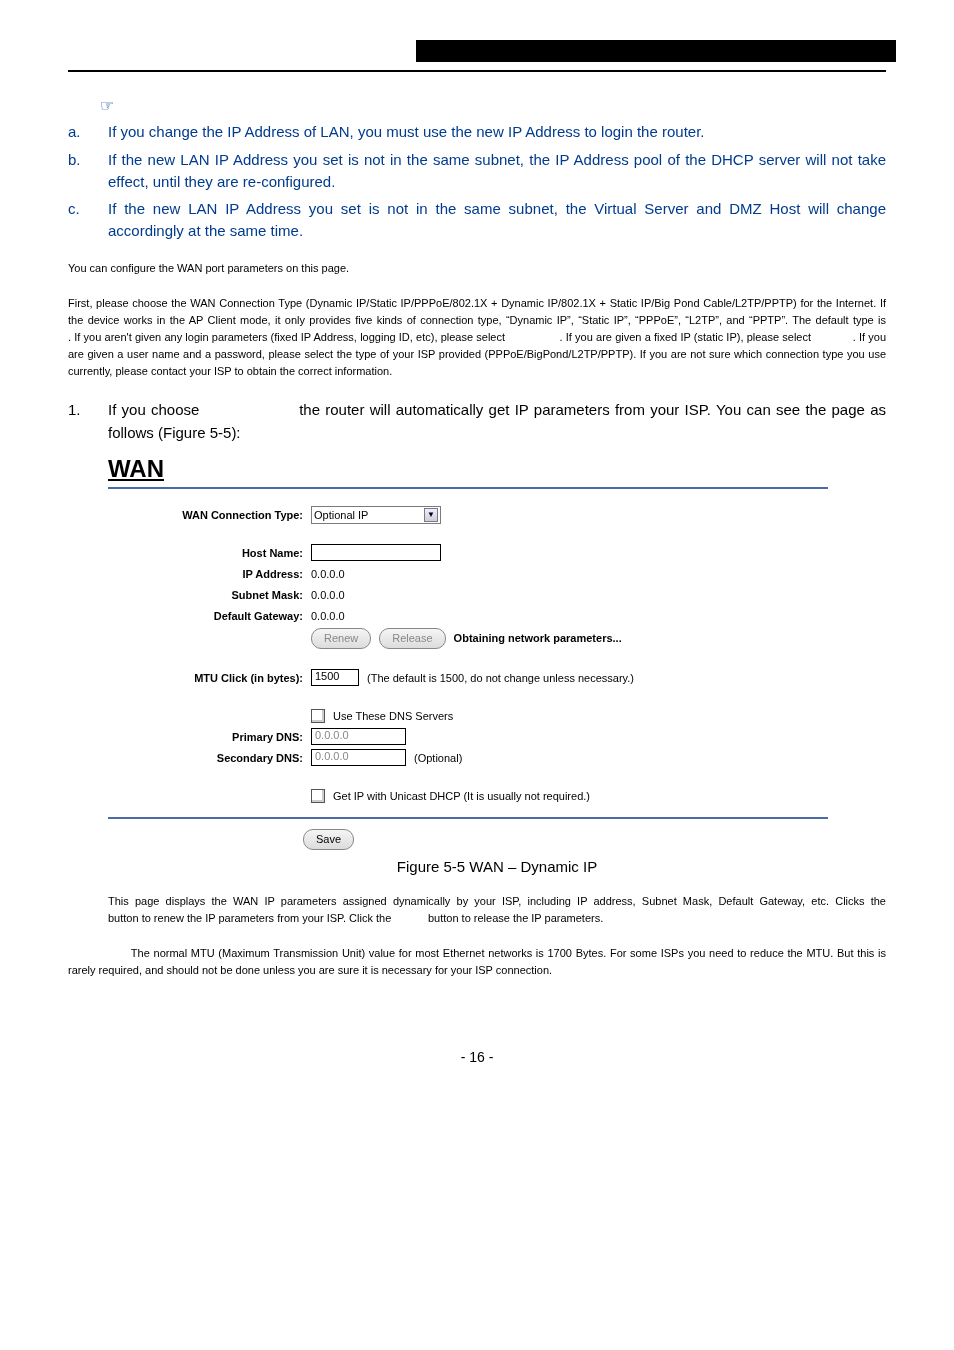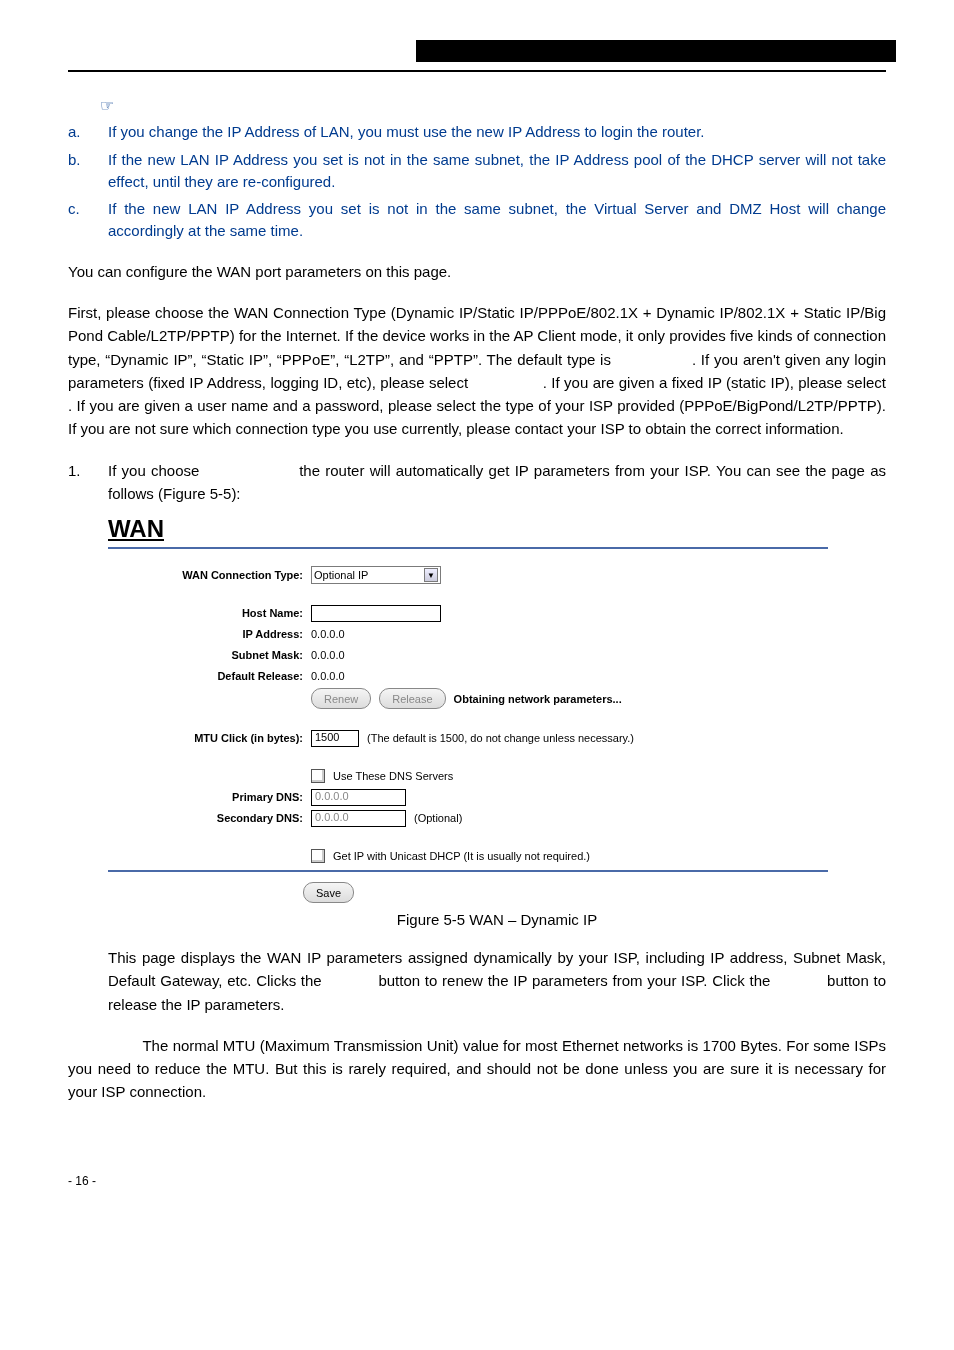--- a/index.html
+++ b/index.html
@@ -51,21 +51,21 @@
     text-align: justify;
   }
   .note-letter {
     width: 40px;
     flex: 0 0 40px;
   }
   .note-text {
     flex: 1 1 auto;
   }
   .body-text {
-    font-size: 15px;
+    font-size: 11px;
     line-height: 1.55;
     text-align: justify;
     margin: 18px 0;
   }
   .num-item {
     display: flex;
     margin: 18px 0 6px 0;
     font-size: 15px;
     line-height: 1.55;
     text-align: justify;
@@ -80,21 +80,21 @@
   .wan-title {
     font-family: Arial, sans-serif;
     font-weight: bold;
     font-size: 24px;
     margin: 6px 0 4px 0;
     text-decoration: underline;
   }
   .panel {
     border-top: 2px solid #4a6aa8;
     border-bottom: 2px solid #4a6aa8;
-    padding: 14px 8px 2px 8px;
+    padding: 14px 8px 9px 8px;
     font-family: Tahoma, Arial, sans-serif;
     font-size: 11px;
     color: #000;
     width: 720px;
     box-sizing: border-box;
   }
   .row {
     display: flex;
     align-items: center;
     margin: 3px 0;
@@ -174,21 +174,22 @@
   .caption {
     text-align: center;
     font-size: 15px;
     margin: 8px 0 14px 0;
   }
   .save-row {
     margin: 10px 0 0 195px;
     width: 720px;
   }
   .pagenum {
-    font-size: 12px;
+    text-align: center;
+    font-size: 14px;
     margin-top: 70px;
   }
   .spacer { height: 14px; }
 </style>
 </head>
 <body>
 
 <div class="page">
 
   <div class="topbar">
@@ -252,21 +253,21 @@
             <span>0.0.0.0</span>
           </div>
       </div>
       <div class="row">
         <div class="lbl">Subnet Mask:</div>
         <div class="val">
             <span>0.0.0.0</span>
           </div>
       </div>
       <div class="row">
-        <div class="lbl">Default Release:</div>
+        <div class="lbl">Default Gateway:</div>
         <div class="val">
             <span>0.0.0.0</span>
           </div>
       </div>
 
       <div class="row">
         <div class="lbl"></div>
         <div class="val">
           <div class="btn">Renew</div>
           <div class="btn">Release</div>

